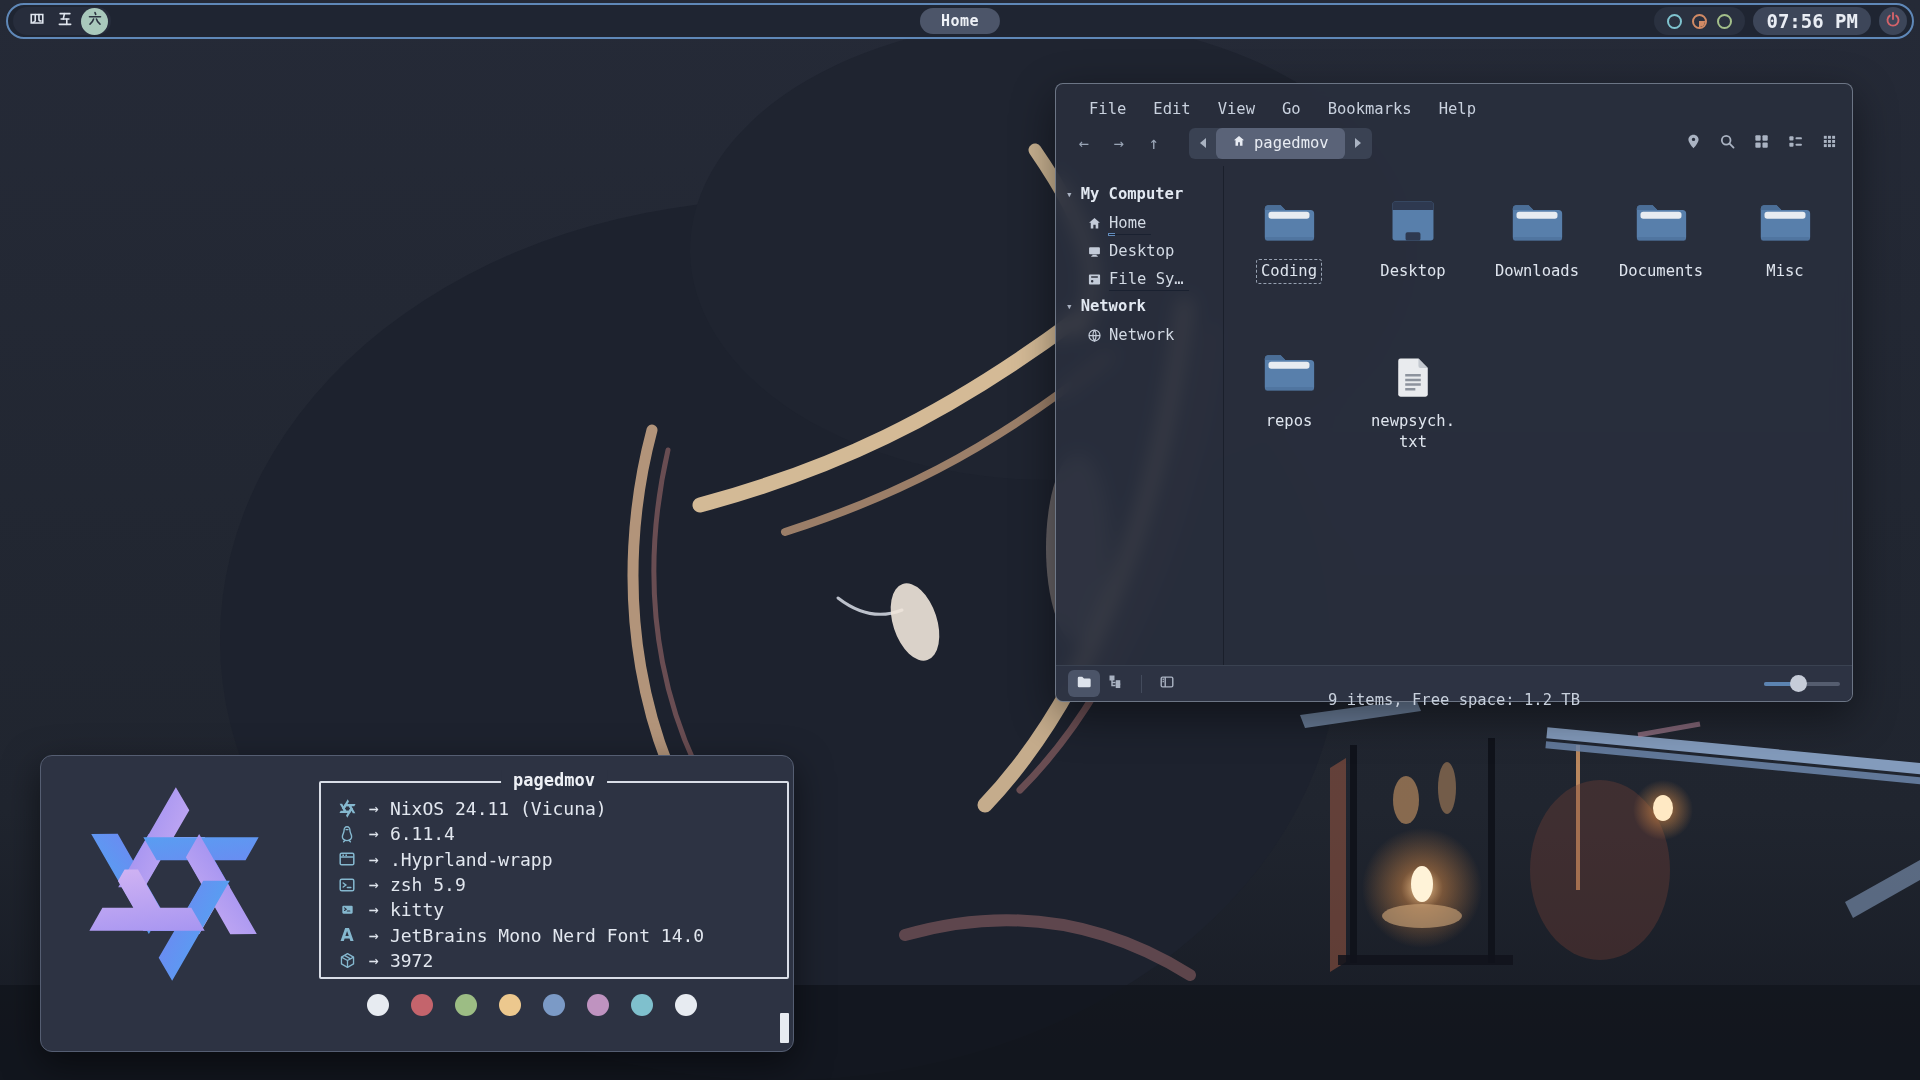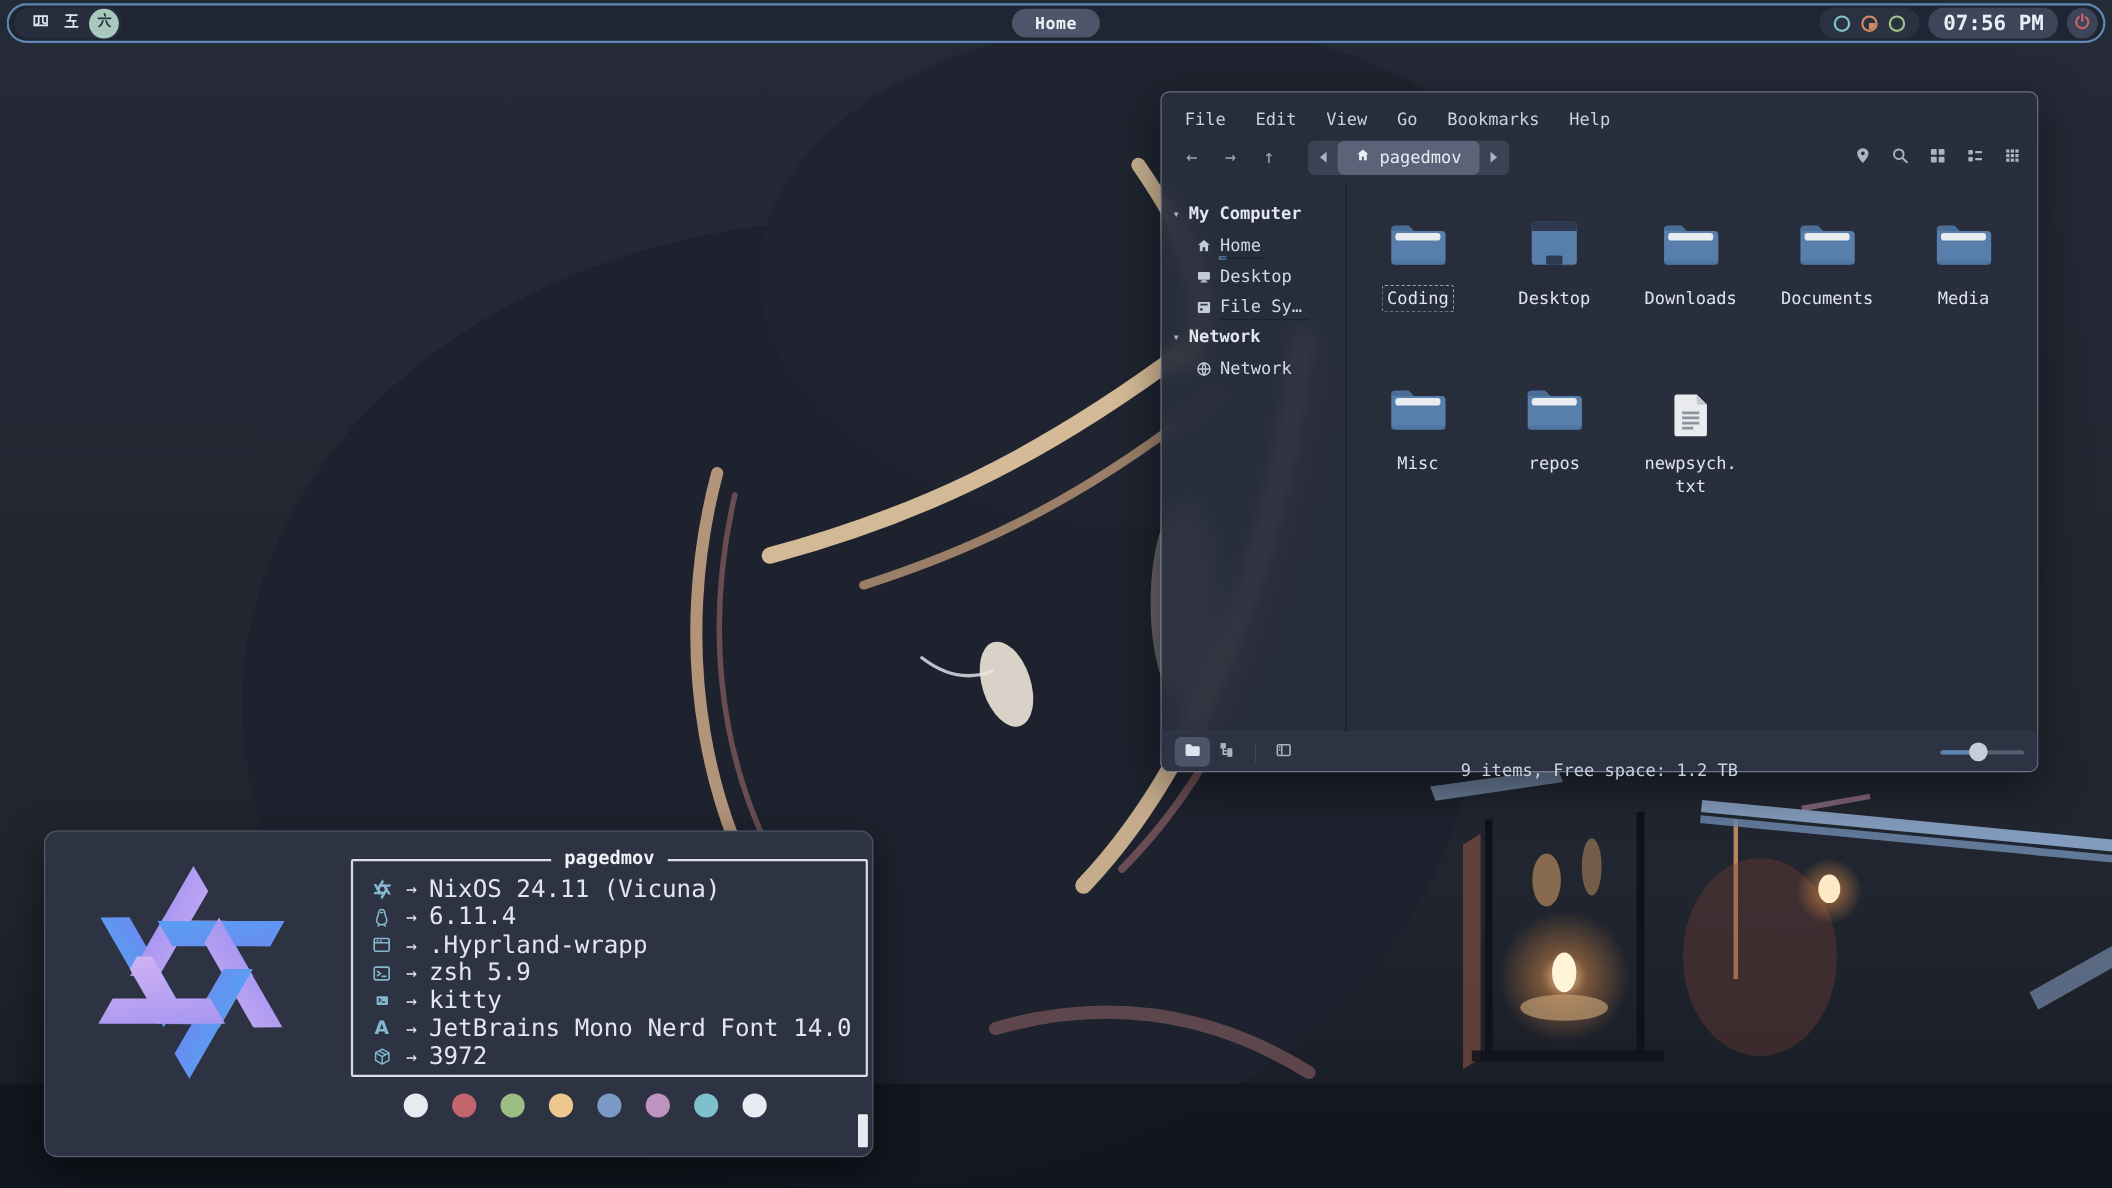--- a/index.html
+++ b/index.html
@@ -32,21 +32,21 @@
            font-weight:bold; font-size:19px; line-height:28px; padding:0 13px; }
   #power { width:28px; height:28px; border-radius:50%; background:#3d4659;
            display:flex; align-items:center; justify-content:center; }
 
   
   #fm { position:absolute; left:1055px; top:83px; width:798px; height:619px; z-index:5;
         background:rgba(41,47,61,.90); backdrop-filter:blur(9px);
         border:1px solid rgba(165,176,195,.55); border-radius:8px;
         box-shadow:0 14px 44px rgba(0,0,0,.45);
         color:#ccd4e0; font-size:15.5px; display:flex; flex-direction:column; }
-  #menubar { height:36px; display:flex; align-items:flex-end; gap:27px; padding:0 0 2px 21px; }
+  #menubar { height:36px; display:flex; align-items:flex-end; gap:27px; padding:0 0 2px 33px; }
   .menu-item { color:#c9d1de; }
   #fm-toolbar { height:46px; display:flex; align-items:center; padding:0 14px; }
   .navbtn { width:27px; height:26px; margin-right:8px; color:#9aa5b6; font-size:17px;
             display:flex; align-items:center; justify-content:center; }
   #pathbar { display:flex; height:31px; background:#3a4253; border-radius:6px; margin-left:14px; }
   .chevbtn { width:27px; display:flex; align-items:center; justify-content:center; }
   .tri-l { width:0; height:0; border-top:5px solid transparent; border-bottom:5px solid transparent;
            border-right:6px solid #aab3c2; }
   .tri-r { width:0; height:0; border-top:5px solid transparent; border-bottom:5px solid transparent;
            border-left:6px solid #aab3c2; }
@@ -96,21 +96,21 @@
           box-shadow:0 12px 36px rgba(0,0,0,.5); }
   #nix-logo { position:absolute; left:33px; top:28px; }
   #fetch-box { position:absolute; left:278px; top:25px; width:470px; height:198px;
                border:2px solid #d9dee7; border-radius:2px; }
   #fetch-title { position:absolute; top:-13px; left:50%; transform:translateX(-50%);
                  background:#2d3343; padding:0 12px; color:#eef1f6; font-weight:bold; font-size:17px; }
   #fetch-rows { padding:13px 0 0 13px; }
   .frow { height:25.3px; display:flex; align-items:center; }
   .frow .ficon { width:26px; display:flex; justify-content:center; color:#85b8cf; }
   .frow .farrow { color:#dfe4ec; margin:0 11px 0 9px; font-size:16.5px; }
-  .frow .fval { color:#e2e7ef; font-size:22px;text-align:center; }
+  .frow .fval { color:#e2e7ef; font-size:18px;text-align:center; }
   .font-a { color:#85b8cf; font-weight:bold; font-size:17px; font-family:"DejaVu Sans", sans-serif; }
   #palette { position:absolute; left:326px; top:238px; display:flex; gap:22px; }
   .dot { width:22px; height:22px; border-radius:50%; }
   #term-cursor { position:absolute; left:739px; top:257px; width:9px; height:30px;
                  background:#e7ebf1; border-radius:1px; }
 </style>
 </head>
 <body>
 
 <svg id="wallpaper" viewBox="0 0 1920 1080">
@@ -412,31 +412,20 @@
         </div>
         <div class="file-item">
           <div class="file-icon-area">
             <span><svg width="54" height="54" viewBox="0 0 58 48">
                 <path d="M3,10 a4,4 0 0 1 4,-4 h13 l5,5 h27 a4,4 0 0 1 4,4 v25 a4,4 0 0 1 -4,4 H7 a4,4 0 0 1 -4,-4 Z" fill="#587fab"></path>
                 <path d="M3,10 a4,4 0 0 1 4,-4 h13 l5,5 H3 Z" fill="#4b6e97"></path>
                 <rect x="7" y="13" width="44" height="7.5" rx="3" fill="#e8ecf1"></rect>
                 <rect x="3" y="40" width="53" height="4" rx="2" fill="#4b6e97" opacity=".55"></rect>
               </svg></span>
           </div>
-          <div class="file-label">Media</div>
-        </div>
-        <div class="file-item">
-          <div class="file-icon-area">
-            <span><svg width="54" height="54" viewBox="0 0 58 48">
-                <path d="M3,10 a4,4 0 0 1 4,-4 h13 l5,5 h27 a4,4 0 0 1 4,4 v25 a4,4 0 0 1 -4,4 H7 a4,4 0 0 1 -4,-4 Z" fill="#587fab"></path>
-                <path d="M3,10 a4,4 0 0 1 4,-4 h13 l5,5 H3 Z" fill="#4b6e97"></path>
-                <rect x="7" y="13" width="44" height="7.5" rx="3" fill="#e8ecf1"></rect>
-                <rect x="3" y="40" width="53" height="4" rx="2" fill="#4b6e97" opacity=".55"></rect>
-              </svg></span>
-          </div>
           <div class="file-label">Misc</div>
         </div>
         <div class="file-item">
           <div class="file-icon-area">
             <span><svg width="54" height="54" viewBox="0 0 58 48">
                 <path d="M3,10 a4,4 0 0 1 4,-4 h13 l5,5 h27 a4,4 0 0 1 4,4 v25 a4,4 0 0 1 -4,4 H7 a4,4 0 0 1 -4,-4 Z" fill="#587fab"></path>
                 <path d="M3,10 a4,4 0 0 1 4,-4 h13 l5,5 H3 Z" fill="#4b6e97"></path>
                 <rect x="7" y="13" width="44" height="7.5" rx="3" fill="#e8ecf1"></rect>
                 <rect x="3" y="40" width="53" height="4" rx="2" fill="#4b6e97" opacity=".55"></rect>
               </svg></span>

